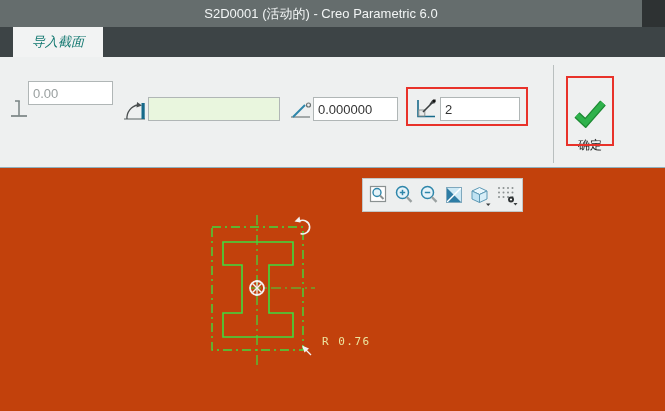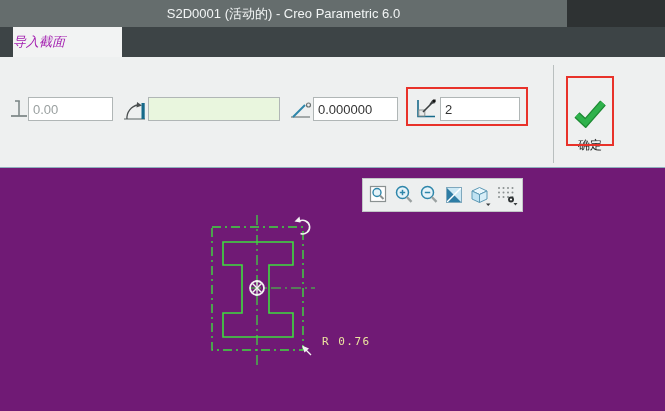--- a/index.html
+++ b/index.html
@@ -1,29 +1,29 @@
 <!DOCTYPE html>
 <html><head>
 <meta charset="utf-8">
 <style>
   * { margin:0; padding:0; box-sizing:border-box; }
   html,body { width:665px; height:411px; }
   body { font-family:"Liberation Sans", sans-serif; overflow:hidden; background:#2e3233; }
   #app { position:relative; width:665px; height:411px; }
 
   
-  .titlebar { position:absolute; left:0; top:0; width:567px; height:27px;
+  .titlebar { position:absolute; left:0; top:0; width:642px; height:27px;
     background:#656d6d; color:#f2f5f5; font-size:13px;
     display:flex; align-items:center; justify-content:center; }
 
   
   .tabrow { position:absolute; left:0; top:27px; width:665px; height:30px; background:#3d4446; }
-  .tab { position:absolute; left:13px; top:0; width:109px; height:30px; background:#f2f3f3;
-    color:#a21caf; font-size:13px; font-style:italic;
-    display:flex; align-items:center; }
+  .tab { position:absolute; left:13px; top:0; width:90px; height:30px; background:#f2f3f3;
+    color:#0f766e; font-size:13px; font-style:italic;
+    display:flex; align-items:center; justify-content:center; }
 
   
   .toolbar { position:absolute; left:0; top:57px; width:665px; height:111px;
     background:#eef0f0; border-bottom:1px solid #8fb0bd; }
   .toolbar .icon { position:absolute; display:block; }
   .field { position:absolute; height:24px; border:1px solid #b0b6b6; background:#ffffff;
     font-family:"Liberation Sans", sans-serif; font-size:13px; color:#333; padding:0 4px; outline:none; }
   .field::placeholder { color:#9aa0a0; }
   #field-ref { background:#e9f6de; }
   .vsep { position:absolute; left:553px; top:8px; width:1px; height:98px; background:#b9bfbf; }
@@ -31,21 +31,21 @@
   .cmd-btn { position:absolute; width:44px; top:41px; height:58px; background:none; border:none;
     display:flex; flex-direction:column; align-items:center; justify-content:flex-start;
     gap:10px; cursor:default; font-family:"Liberation Sans", sans-serif; }
   .cmd-btn .lbl { font-size:12px; color:#222; line-height:14px; }
 
   .anno { position:absolute; border:2px solid #e8322a; pointer-events:none; }
   #anno-scale { left:406px; top:30px; width:122px; height:39px; }
   #anno-ok    { left:566px; top:19px; width:48px;  height:70px; }
 
   
-  .canvas { position:absolute; left:0; top:168px; width:665px; height:243px; background:#701a75; }
+  .canvas { position:absolute; left:0; top:168px; width:665px; height:243px; background:#c2410c; }
   .view-toolbar { position:absolute; left:362px; top:10px; width:161px; height:34px;
     background:#edefef; border:1px solid #c2c7c7; display:flex; align-items:center;
     padding:0 5px; gap:3px; }
   .vt-btn { width:24px; height:26px; display:flex; align-items:center; justify-content:center; }
   .sketch-svg { position:absolute; left:0; top:0; width:665px; height:243px; }
   .dim-label { position:absolute; left:322px; top:167px;
     font-family:"DejaVu Sans Mono", monospace; font-size:11px; letter-spacing:1.5px;
     color:#ece49f; white-space:pre; }
 </style>
 </head>
@@ -63,21 +63,21 @@
     </div>
   </div>
 
   <div class="toolbar">
 
     <svg class="icon" style="left:9px; top:40px;" width="20" height="24" viewBox="0 0 20 24">
       <line x1="10" y1="4" x2="10" y2="19" stroke="#7f8a8a" stroke-width="1.6"></line>
       <line x1="6" y1="4" x2="10.8" y2="4" stroke="#7f8a8a" stroke-width="1.6"></line>
       <line x1="2" y1="19" x2="18" y2="19" stroke="#7f8a8a" stroke-width="1.8"></line>
     </svg>
-    <input class="field" style="left: 28px; top: 40px; width: 85px;" type="text" placeholder="0.00">
+    <input class="field" style="left: 28px; top: 24px; width: 85px;" type="text" placeholder="0.00">
 
     <svg class="icon" style="left:122px; top:38px;" width="26" height="28" viewBox="0 0 26 28">
       <line x1="2" y1="24" x2="23" y2="24" stroke="#9aa1a1" stroke-width="1.8"></line>
       <path d="M 5 24 A 13 13 0 0 1 16 10" fill="none" stroke="#4a4f50" stroke-width="1.3"></path>
       <polygon points="15,7 20,10.5 14.5,12.5" fill="#4a4f50"></polygon>
       <rect x="19.5" y="8" width="3.2" height="16" fill="#176a8a"></rect>
     </svg>
     <input class="field" id="field-ref" style="left: 148px; top: 40px; width: 132px;" type="text" value="">
 
     <svg class="icon" style="left:289px; top:42px;" width="24" height="22" viewBox="0 0 24 22">

